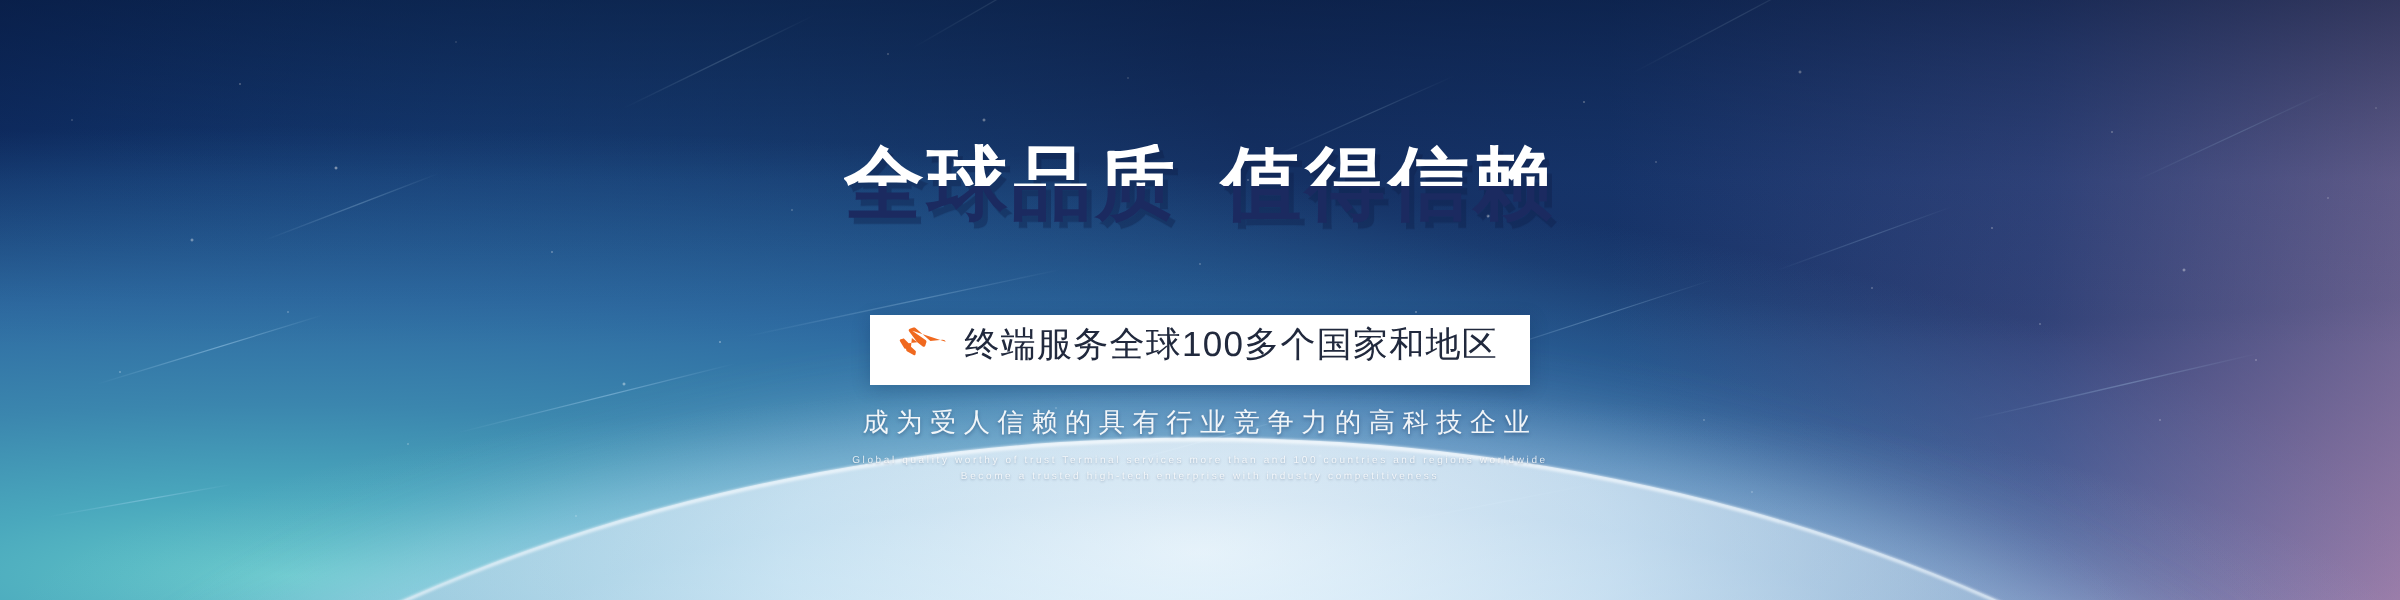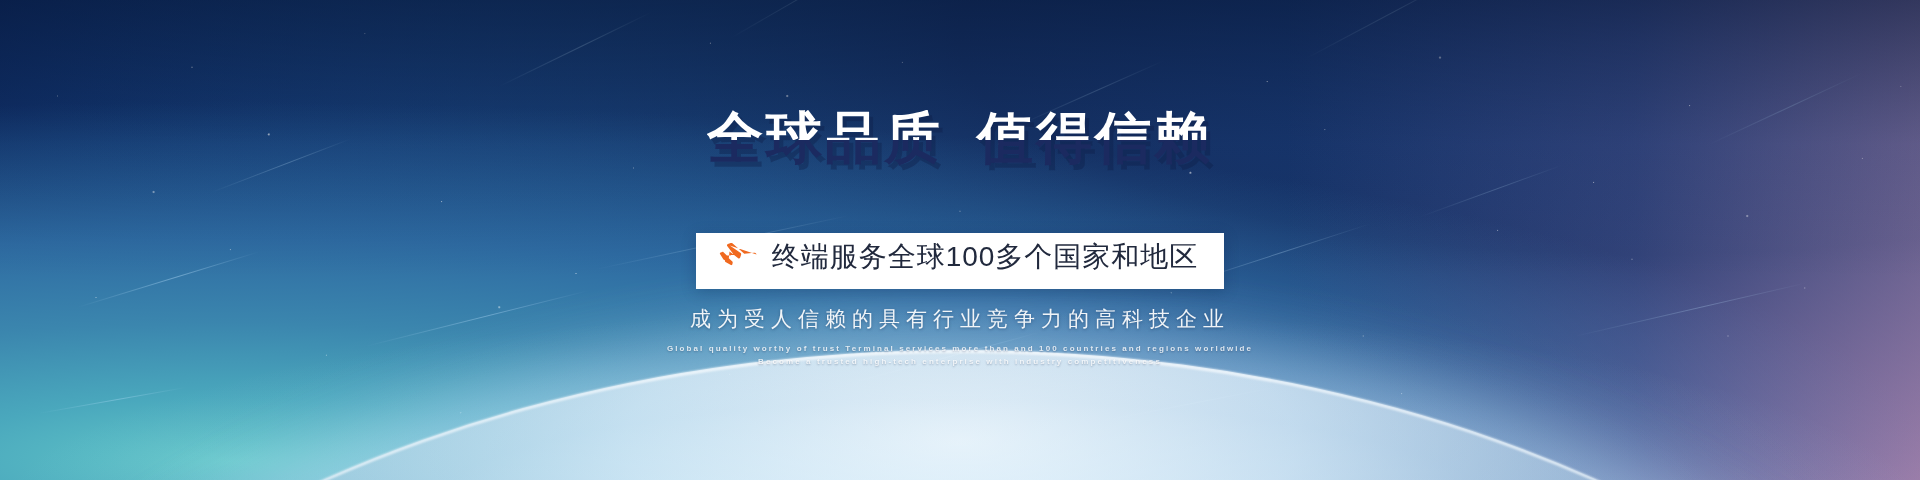--- a/index.html
+++ b/index.html
@@ -124,21 +124,21 @@
   
   .content{
     position:absolute;inset:0;
     display:flex;flex-direction:column;align-items:center;
     padding-top:72px;
   }
 
   
   .headline{
     position:relative;
-    font-size:56px;
+    font-size:64px;
     font-weight:700;
     letter-spacing:3px;
     line-height:1;
     white-space:nowrap;
     color:transparent;
     background-image:linear-gradient(180deg,
         #ffffff 0%, #ffffff 53%,
         #1b2a60 53%, #1b2a60 100%);
     -webkit-background-clip:text;
     background-clip:text;
@@ -176,21 +176,21 @@
   }
 
   
   .en-block{
     margin-top:9px;
     text-align:center;
     color:rgba(255,255,255,.80);
   }
   .en-line{
     font-size:8px;
-    font-weight:700;
+    font-weight:400;
     letter-spacing:2.1px;
     line-height:13px;
     white-space:nowrap;
     text-shadow:0 1px 2px rgba(10,30,70,.3);
   }
 </style>
 </head>
 <body>
 
 <div class="banner">

